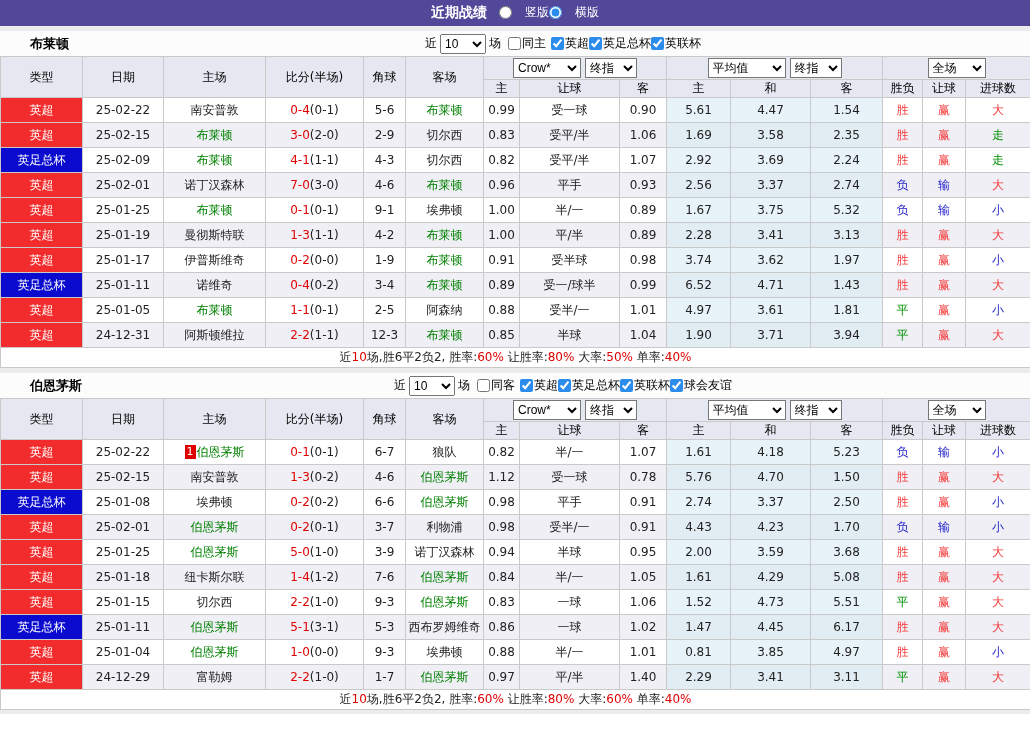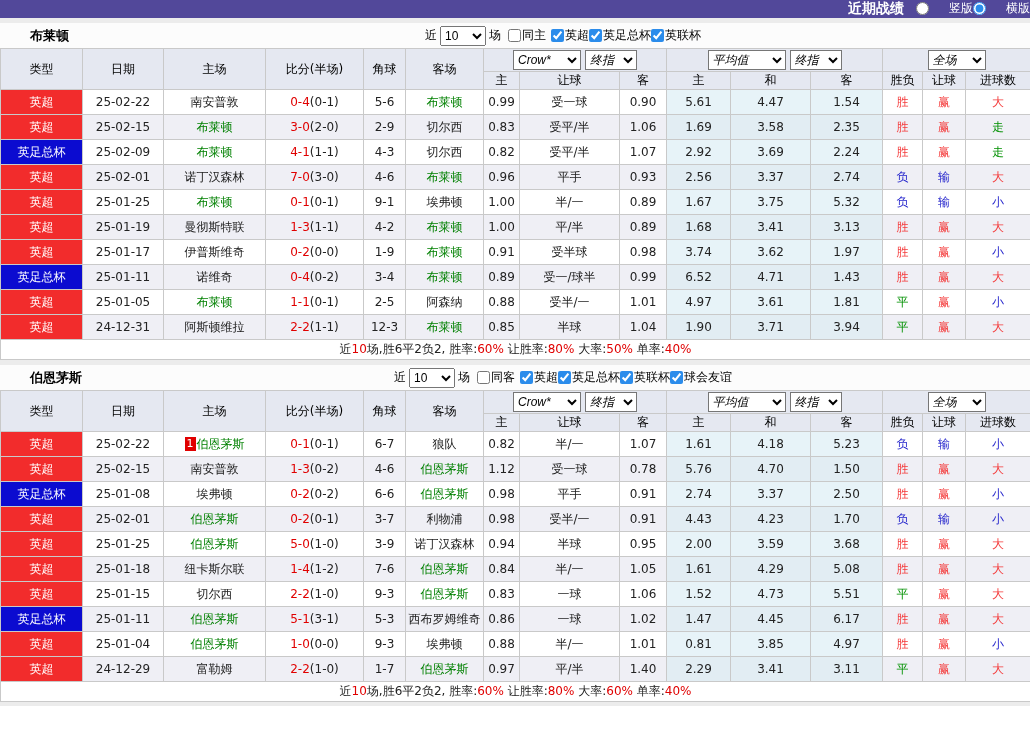--- a/index.html
+++ b/index.html
@@ -6,25 +6,25 @@
   html,body { width: 1030px; }
   body {
     font-family: "DejaVu Sans", "Liberation Sans", sans-serif;
     background: #d9d9d9;
     color: #222;
   }
   .page { width: 1030px; min-height: 732px; background: #fff; }
 
   
   .topbar {
-    height: 18px; background: #52489a;
-    display: flex; align-items: center; justify-content: flex-end; gap: 12px;
+    height: 26px; background: #52489a;
+    display: flex; align-items: center; justify-content: center; gap: 12px;
   }
   .topbar-title { color: #fff; font-weight: bold; font-size: 14px; }
-  .tb-radio { display: inline-flex; align-items: center; gap: 20px; color: #fff; font-size: 12px; cursor: pointer; }
+  .tb-radio { display: inline-flex; align-items: center; gap: 13px; color: #fff; font-size: 12px; cursor: pointer; }
   .tb-radio input { width: 13px; height: 13px; margin: 0; accent-color: #2b8ceb; }
 
   .gap { height: 5px; background: #ececec; }
   .bottom-strip { height: 4px; background: #ececec; }
 
   
   .section-bar { position: relative; height: 25px; display: flex; align-items: center; background: #fcfcfc; }
   .team-name { margin-left: 30px; font-weight: bold; font-size: 13px; color: #000; }
   .filter-controls {
     position: absolute; left: 563px; transform: translateX(-50%);
@@ -33,21 +33,21 @@
   .filter-controls select { font-size: 12px; height: 20px; margin: 0 3px; }
   .chk-label { display: inline-flex; align-items: center; }
   .chk-label input { width: 13px; height: 13px; margin: 0 1px 0 0; accent-color: #2b8ceb; }
   .same-gap { margin-left: 7px; margin-right: 5px; }
 
   
   table { border-collapse: collapse; table-layout: fixed; width: 1030px; font-size: 12px; text-align: center; color: #222; }
   th, td { border: 1px solid #c9c9c9; overflow: hidden; white-space: nowrap; font-weight: normal; }
   thead th { background: #e5e8f1; color: #000; }
   .sel-row th.sel-cell { height: 23px; }
-  .sel-cell select { font-size: 12px; height: 20px; margin: 0 2px; vertical-align: middle; background: #fff; font-style: italic; }
+  .sel-cell select { font-size: 12px; height: 20px; margin: 0 2px; vertical-align: middle; background: #fff; }
   .sub-row th { height: 17px; }
   tbody td { height: 25px; }
   .comp-red  { background: #f22c2c; color: #fff; }
   .comp-blue { background: #0b0bd0; color: #fff; }
   .team-focus { color: #008000; }
   .score-main { color: #e00000; }
   .score-half { color: #222; }
   td.avg-bg { background: #e7f3f8; }
   tr.alt td { background: #efeff5; }
   tr.alt td.avg-bg { background: #e2edf3; }
@@ -229,21 +229,21 @@
           <tr class="alt">
             <td class="comp-red">英超</td>
             <td>25-01-19</td>
             <td><span>曼彻斯特联</span></td>
             <td><span class="score-main">1-3</span><span class="score-half">(1-1)</span></td>
             <td>4-2</td>
             <td><span class="team-focus">布莱顿</span></td>
             <td>1.00</td>
             <td>平/半</td>
             <td>0.89</td>
-            <td class="avg-bg">1.68</td>
+            <td class="avg-bg">2.28</td>
             <td class="avg-bg">3.41</td>
             <td class="avg-bg">3.13</td>
             <td style="color: rgb(244, 59, 59);">胜</td>
             <td style="color: rgb(244, 59, 59);">赢</td>
             <td style="color: rgb(244, 59, 59);">大</td>
           </tr>
           <tr>
             <td class="comp-red">英超</td>
             <td>25-01-17</td>
             <td><span>伊普斯维奇</span></td>

